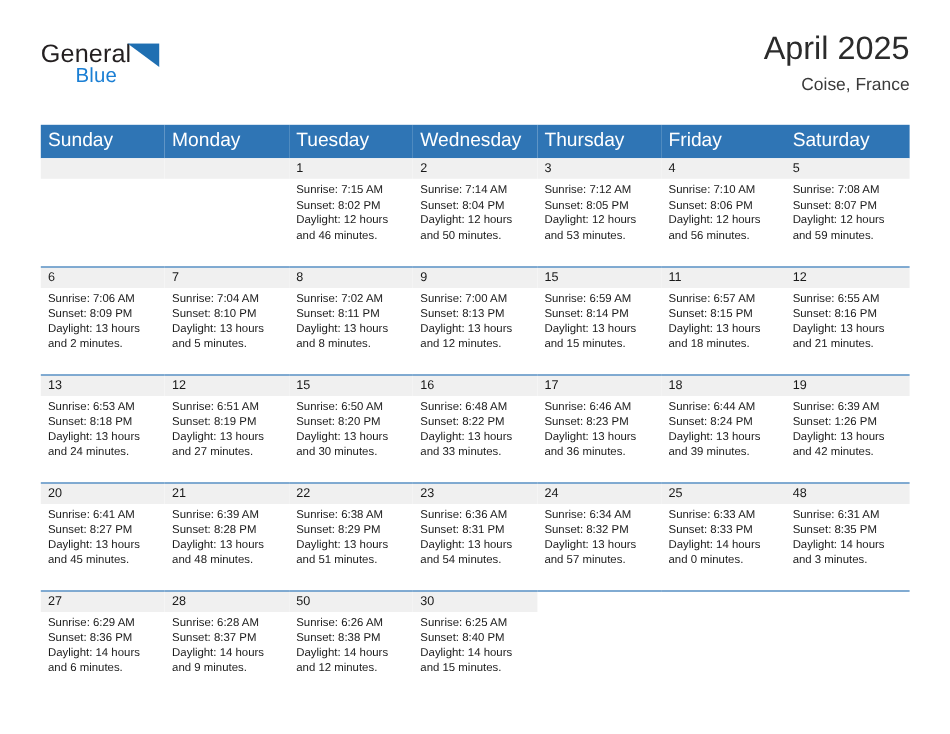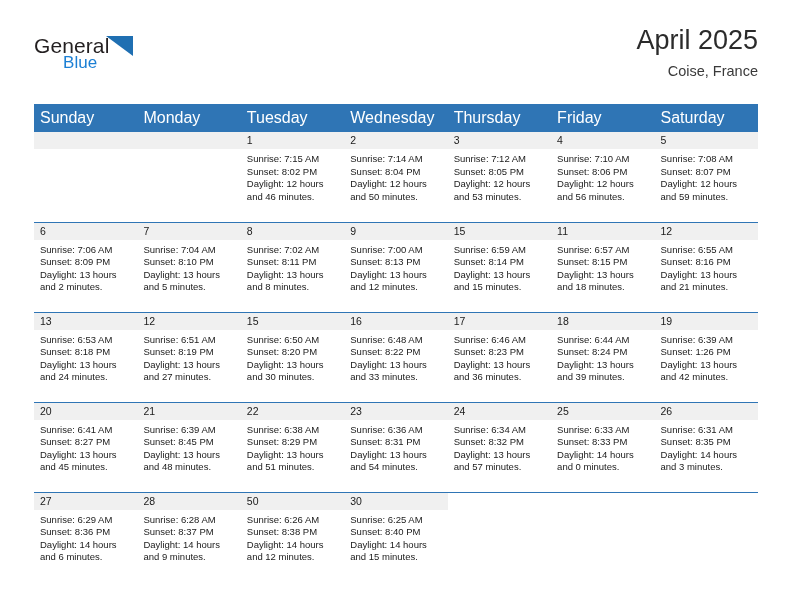--- a/index.html
+++ b/index.html
@@ -412,21 +412,21 @@
                 <div>Daylight: 13 hours</div>
                 <div>and 45 minutes.</div>
               </div>
             </div>
           </td>
           <td>
             <div class="cell-inner">
               <div class="daynum-band">21</div>
               <div class="cell-body">
                 <div>Sunrise: 6:39 AM</div>
-                <div>Sunset: 8:45 PM</div>
+                <div>Sunset: 8:28 PM</div>
                 <div>Daylight: 13 hours</div>
                 <div>and 48 minutes.</div>
               </div>
             </div>
           </td>
           <td>
             <div class="cell-inner">
               <div class="daynum-band">22</div>
               <div class="cell-body">
                 <div>Sunrise: 6:38 AM</div>
@@ -464,21 +464,21 @@
               <div class="cell-body">
                 <div>Sunrise: 6:33 AM</div>
                 <div>Sunset: 8:33 PM</div>
                 <div>Daylight: 14 hours</div>
                 <div>and 0 minutes.</div>
               </div>
             </div>
           </td>
           <td>
             <div class="cell-inner">
-              <div class="daynum-band">26</div>
+              <div class="daynum-band">48</div>
               <div class="cell-body">
                 <div>Sunrise: 6:31 AM</div>
                 <div>Sunset: 8:35 PM</div>
                 <div>Daylight: 14 hours</div>
                 <div>and 3 minutes.</div>
               </div>
             </div>
           </td>
         </tr>
         <tr class="week-row">

